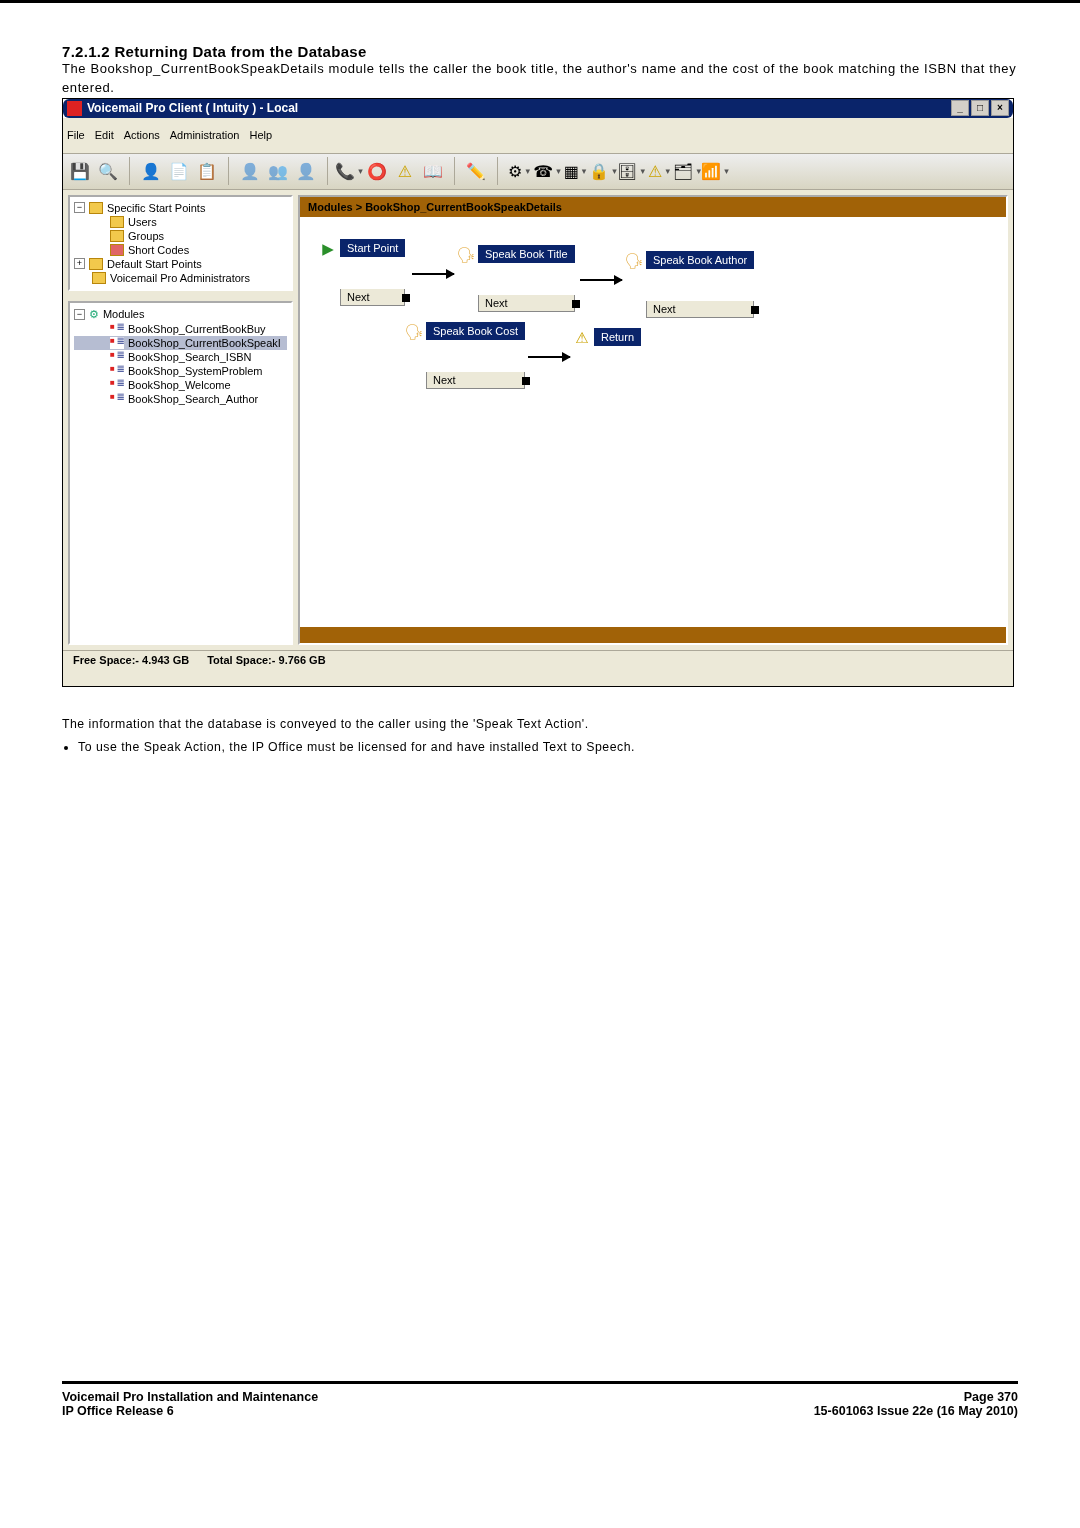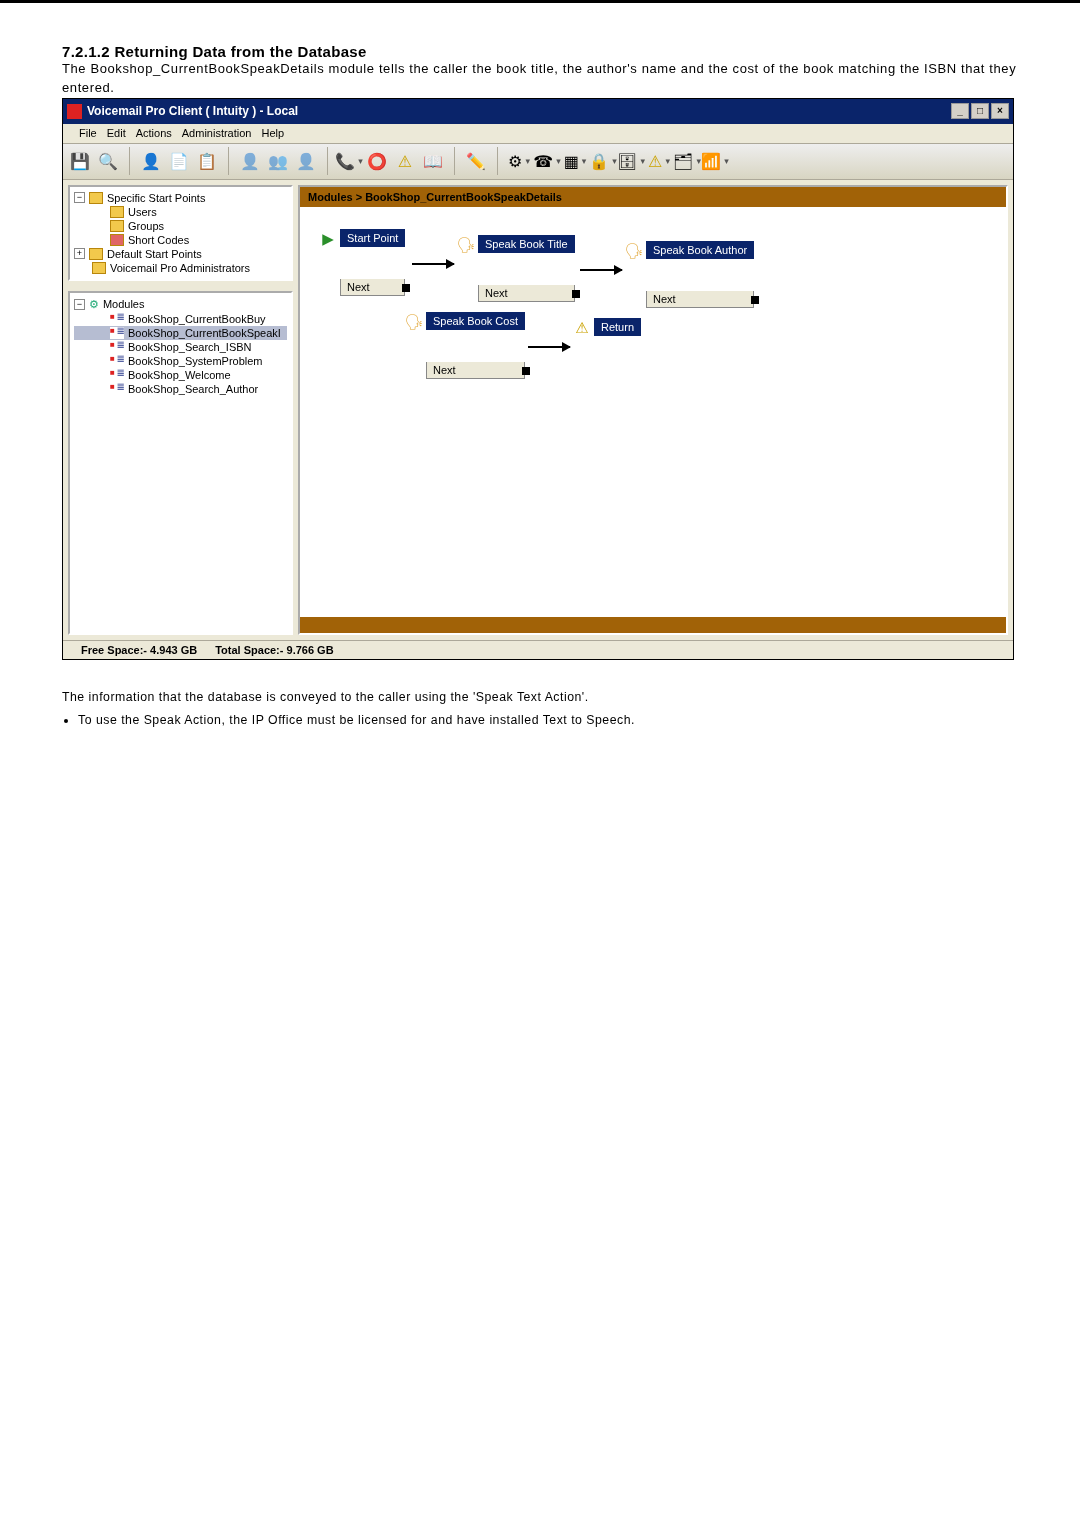--- a/index.html
+++ b/index.html
@@ -31,44 +31,45 @@
   }
   .screenshot {
     border: 1px solid #000;
     width: 952px;
     position: relative;
     font-family: Tahoma, sans-serif;
   }
   .titlebar {
     background: #0a246a;
     color: #fff;
-    height: 25px;
+    height: 19px;
     display: flex;
     align-items: center;
     padding: 0 4px;
     font-size: 12px;
     font-weight: bold;
+    border-radius: 6px;
   }
   .titlebar .app-icon {
     width: 15px; height: 15px; background: #d22; margin-right: 5px;
     display: inline-block;
   }
   .titlebar .wcontrols {
     margin-left: auto;
     display: flex; gap: 2px;
   }
   .wctrl {
     width: 18px; height: 16px; background: #d4d0c8; border: 1px solid #999;
     font-size: 10px; text-align: center; line-height: 14px; color:#000; font-weight: bold;
   }
   .menubar {
     background: #ece9d8;
-    height: 20px;
+    height: 36px;
     display: flex; align-items: center;
-    padding: 0 16px;
+    padding: 0 4px;
     border-bottom: 1px solid #aca899;
     font-size: 11px;
     gap: 10px;
   }
   .toolbar {
     background: linear-gradient(#eee, #d8d5c2);
     height: 36px;
     border-bottom: 1px solid #aca899;
     display: flex; align-items: center;
     padding: 0 6px;
@@ -165,24 +166,24 @@
   .arrow::after{
     content:"";
     position:absolute; right:-1px; top:-4px;
     border-left:9px solid #000;
     border-top:5px solid transparent;
     border-bottom:5px solid transparent;
   }
   .statusbar {
     background:#ece9d8;
     border-top:1px solid #aca899;
-    height: 19px;
+    height: 36px;
     font-size:11px;
     font-weight:bold;
-    padding: 3px 18px;
+    padding: 3px 10px;
     display:flex; gap:18px;
   }
   .post-text {
     font-family: Verdana, Geneva, sans-serif;
     font-size: 12.3px;
     line-height: 1.55;
     letter-spacing: 0.5px;
     margin-top: 28px;
   }
   .post-text ul { margin-top: 4px; padding-left: 16px; }
@@ -391,14 +392,24 @@
     </div>
   </div>
 
   <div class="post-text">
     <p>The information that the database is conveyed to the caller using the 'Speak Text Action'.</p>
     <ul>
       <li>To use the Speak Action, the IP Office must be licensed for and have installed Text to Speech.</li>
     </ul>
   </div>
 
+  <div class="footer">
+    <div class="left">
+      <div>Voicemail Pro Installation and Maintenance</div>
+      <div>IP Office Release 6</div>
+    </div>
+    <div class="right">
+      <div>Page 370</div>
+      <div>15-601063 Issue 22e (16 May 2010)</div>
+    </div>
+  </div>
 
 </div>
 
 </body></html>

